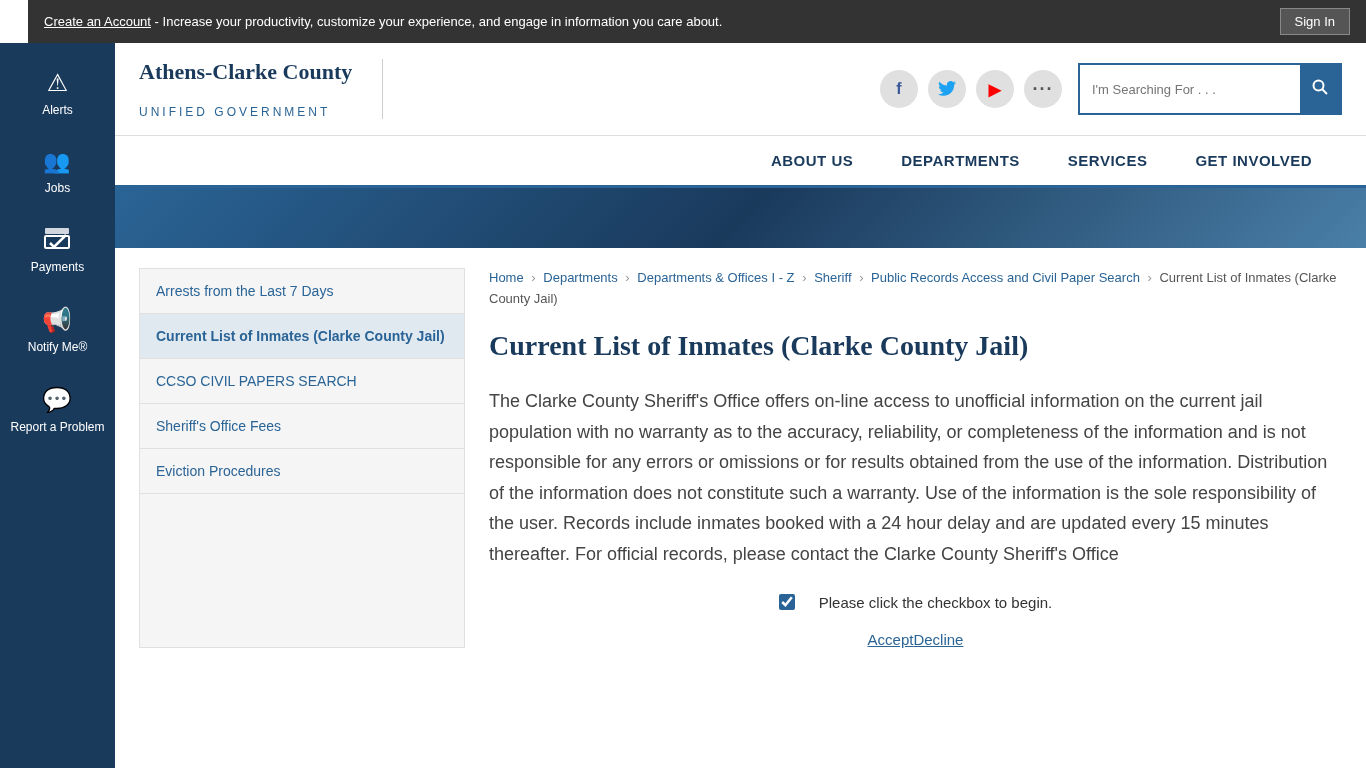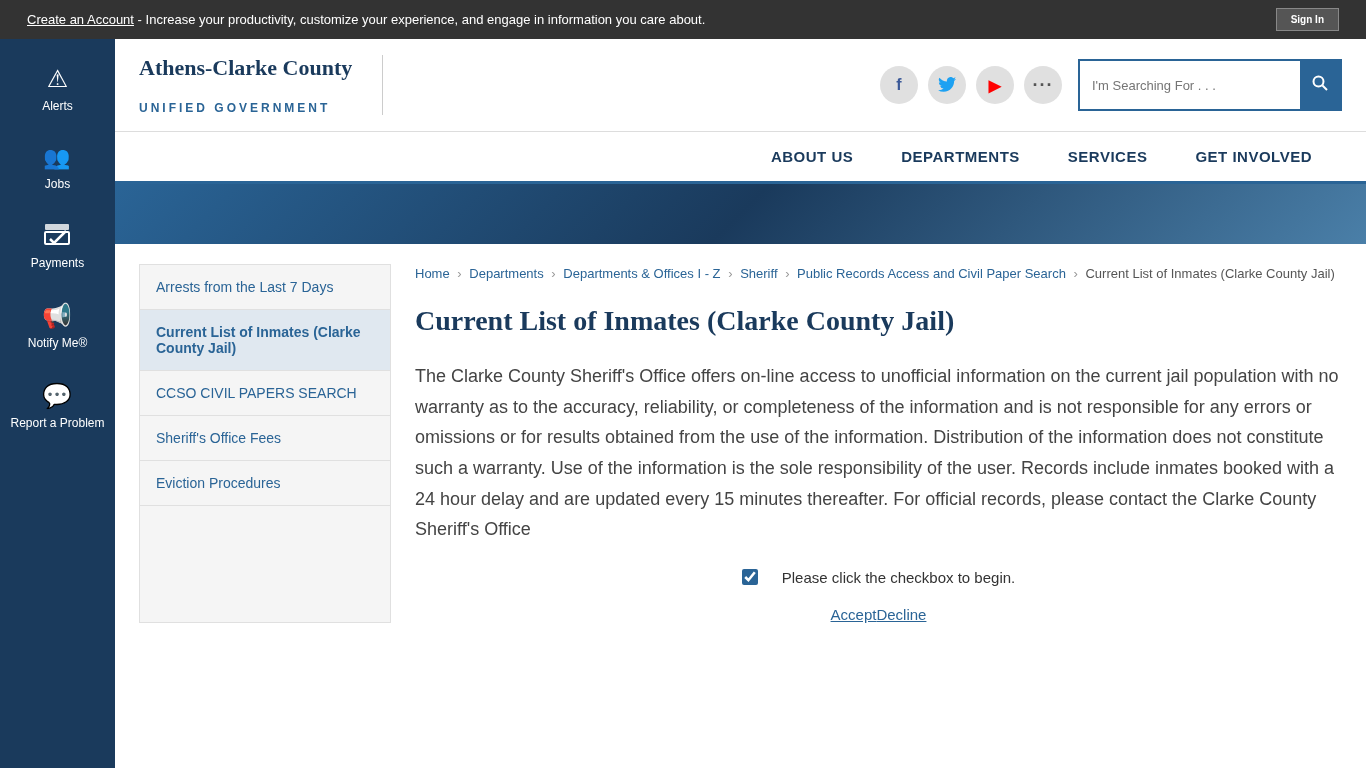--- a/index.html
+++ b/index.html
@@ -5,31 +5,31 @@
     * { margin: 0; padding: 0; box-sizing: border-box; }
     body { font-family: Arial, sans-serif; font-size: 14px; color: #333; background: #fff; width: 1366px; }
 
     
     .top-banner {
       background: #333;
       color: #fff;
       display: flex;
       justify-content: space-between;
       align-items: center;
-      padding: 8px 27px;
+      padding: 8px 16px;
       font-size: 13px;
+      margin-left: 28px;
     }
     .sign-in-btn {
       background: #555;
       color: #fff;
       border: 1px solid #888;
       padding: 5px 14px;
       cursor: pointer;
-      font-size: 10px;
-      font-weight: bold;
+      font-size: 13px;
     }
 
     
     .page-wrapper { display: flex; }
 
     
     .left-sidebar {
       width: 115px;
       background: #1a3a5c;
       min-height: 768px;
@@ -77,21 +77,21 @@
       color: #1a3a5c;
       font-size: 22px;
       font-weight: bold;
       font-family: Georgia, serif;
       line-height: 1.2;
     }
     .logo-subtitle {
       color: #2a6496;
       font-size: 12px;
       letter-spacing: 3px;
-      font-weight: bold;
+      font-weight: normal;
       margin-top: 20px;
     }
     .social-search {
       flex: 1;
       display: flex;
       align-items: center;
       justify-content: flex-end;
       gap: 16px;
     }
     .social-icons {
@@ -159,21 +159,21 @@
 
     
     .content-area {
       display: flex;
       padding: 20px 24px;
       gap: 24px;
     }
 
     
     .side-nav {
-      width: 252px;
+      width: 326px;
       flex-shrink: 0;
       background: #f5f5f5;
       border: 1px solid #e0e0e0;
     }
     .side-nav-item {
       display: block;
       padding: 14px 16px;
       color: #2a6496;
       cursor: pointer;
       border-bottom: 1px solid #e0e0e0;

